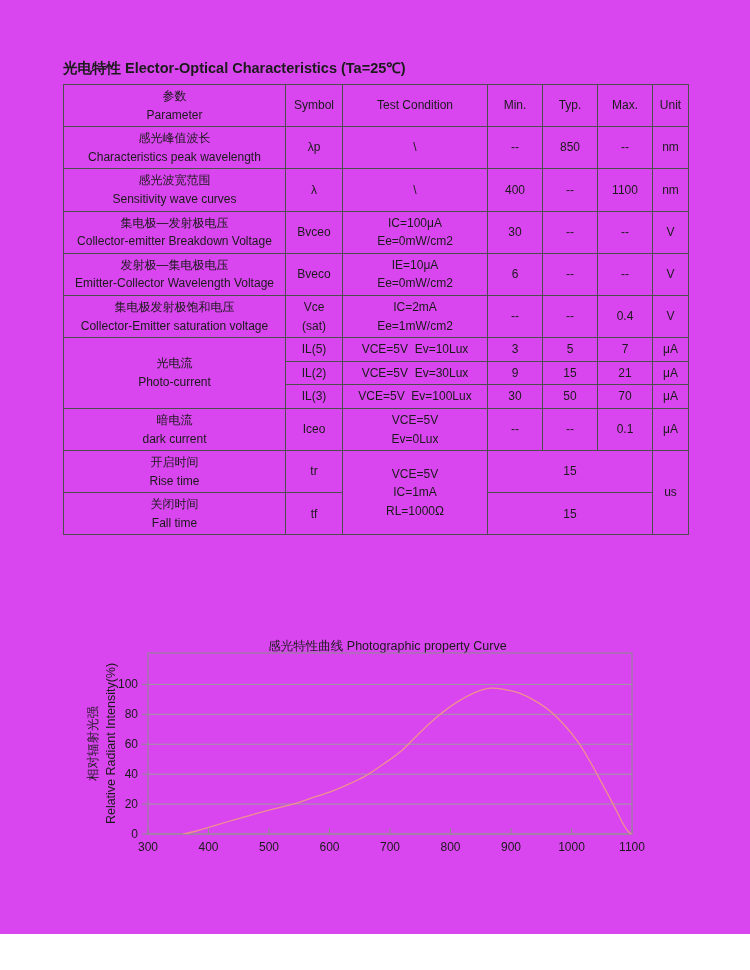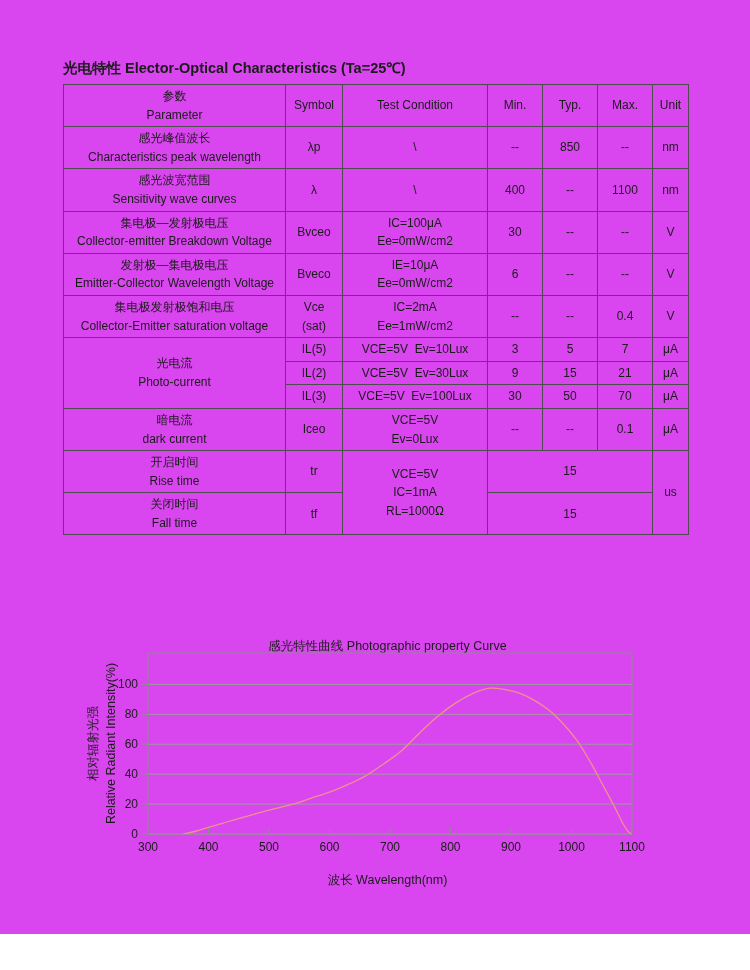--- a/index.html
+++ b/index.html
@@ -240,15 +240,14 @@
       <line x1="486.5" y1="189" x2="486.5" y2="183" stroke="#8c8c8c" stroke-width="1"></line>
       <text font-family="&quot;Liberation Sans&quot;, sans-serif" font-size="12" fill="#1b1b1b" x="486.5" y="206" text-anchor="middle">1000</text>
       <line x1="547" y1="189" x2="547" y2="183" stroke="#8c8c8c" stroke-width="1"></line>
       <text font-family="&quot;Liberation Sans&quot;, sans-serif" font-size="12" fill="#1b1b1b" x="547" y="206" text-anchor="middle">1100</text>
       <rect x="63" y="8" width="484" height="181" fill="none" stroke="#8c8c8c" stroke-width="1"></rect>
       <text font-family="&quot;Liberation Sans&quot;, sans-serif" font-size="12.5" fill="#1b1b1b" x="12" y="98.5" text-anchor="middle" transform="rotate(-90 12 98.5)">相对辐射光强</text>
       <text font-family="&quot;Liberation Sans&quot;, sans-serif" font-size="12.5" fill="#1b1b1b" x="30" y="98.5" text-anchor="middle" transform="rotate(-90 30 98.5)">Relative  Radiant Intensity(%)</text>
       <path d="M98.1 189.0C100.3 188.5 107.2 187.1 111.4 186.0C115.6 184.9 118.5 183.8 123.5 182.3C128.5 180.8 135.6 178.8 141.7 177.0C147.7 175.3 152.7 173.8 159.8 171.8C166.9 169.8 175.9 167.2 184.0 165.1C192.1 162.9 201.1 161.1 208.2 159.1C215.3 157.1 220.3 155.1 226.3 153.1C232.4 151.1 238.4 149.4 244.5 147.1C250.6 144.9 256.6 142.4 262.6 139.6C268.7 136.9 274.8 134.2 280.8 130.7C286.9 127.2 292.9 122.9 298.9 118.7C305.0 114.5 311.1 110.5 317.1 105.2C323.2 100.0 329.2 93.0 335.3 87.3C341.3 81.5 347.3 75.8 353.4 70.8C359.4 65.8 365.5 61.2 371.6 57.4C377.6 53.5 384.2 50.0 389.7 47.6C395.2 45.3 399.8 43.7 404.8 43.2C409.9 42.7 414.9 43.8 419.9 44.6C425.0 45.5 430.0 46.5 435.1 48.4C440.1 50.3 445.2 52.9 450.2 55.9C455.2 58.9 460.3 62.1 465.3 66.3C470.4 70.6 475.9 76.3 480.4 81.3C485.0 86.3 488.5 90.5 492.6 96.3C496.6 102.0 500.6 108.7 504.6 115.7C508.7 122.7 512.7 130.7 516.8 138.1C520.8 145.6 525.3 153.8 528.9 160.6C532.4 167.3 535.6 174.3 537.9 178.5C540.2 182.8 541.5 184.3 542.8 186.0C544.1 187.7 545.1 188.1 545.8 188.6C546.5 189.0 546.8 188.9 547.0 189.0" fill="none" stroke="#ef9090" stroke-width="1.3" clip-path="url(#plotclip)"></path>
     </svg>
 
-  <div class="x-label">波长  Wavelength(nm)</div>
 
 </div>
 
 </body></html>

